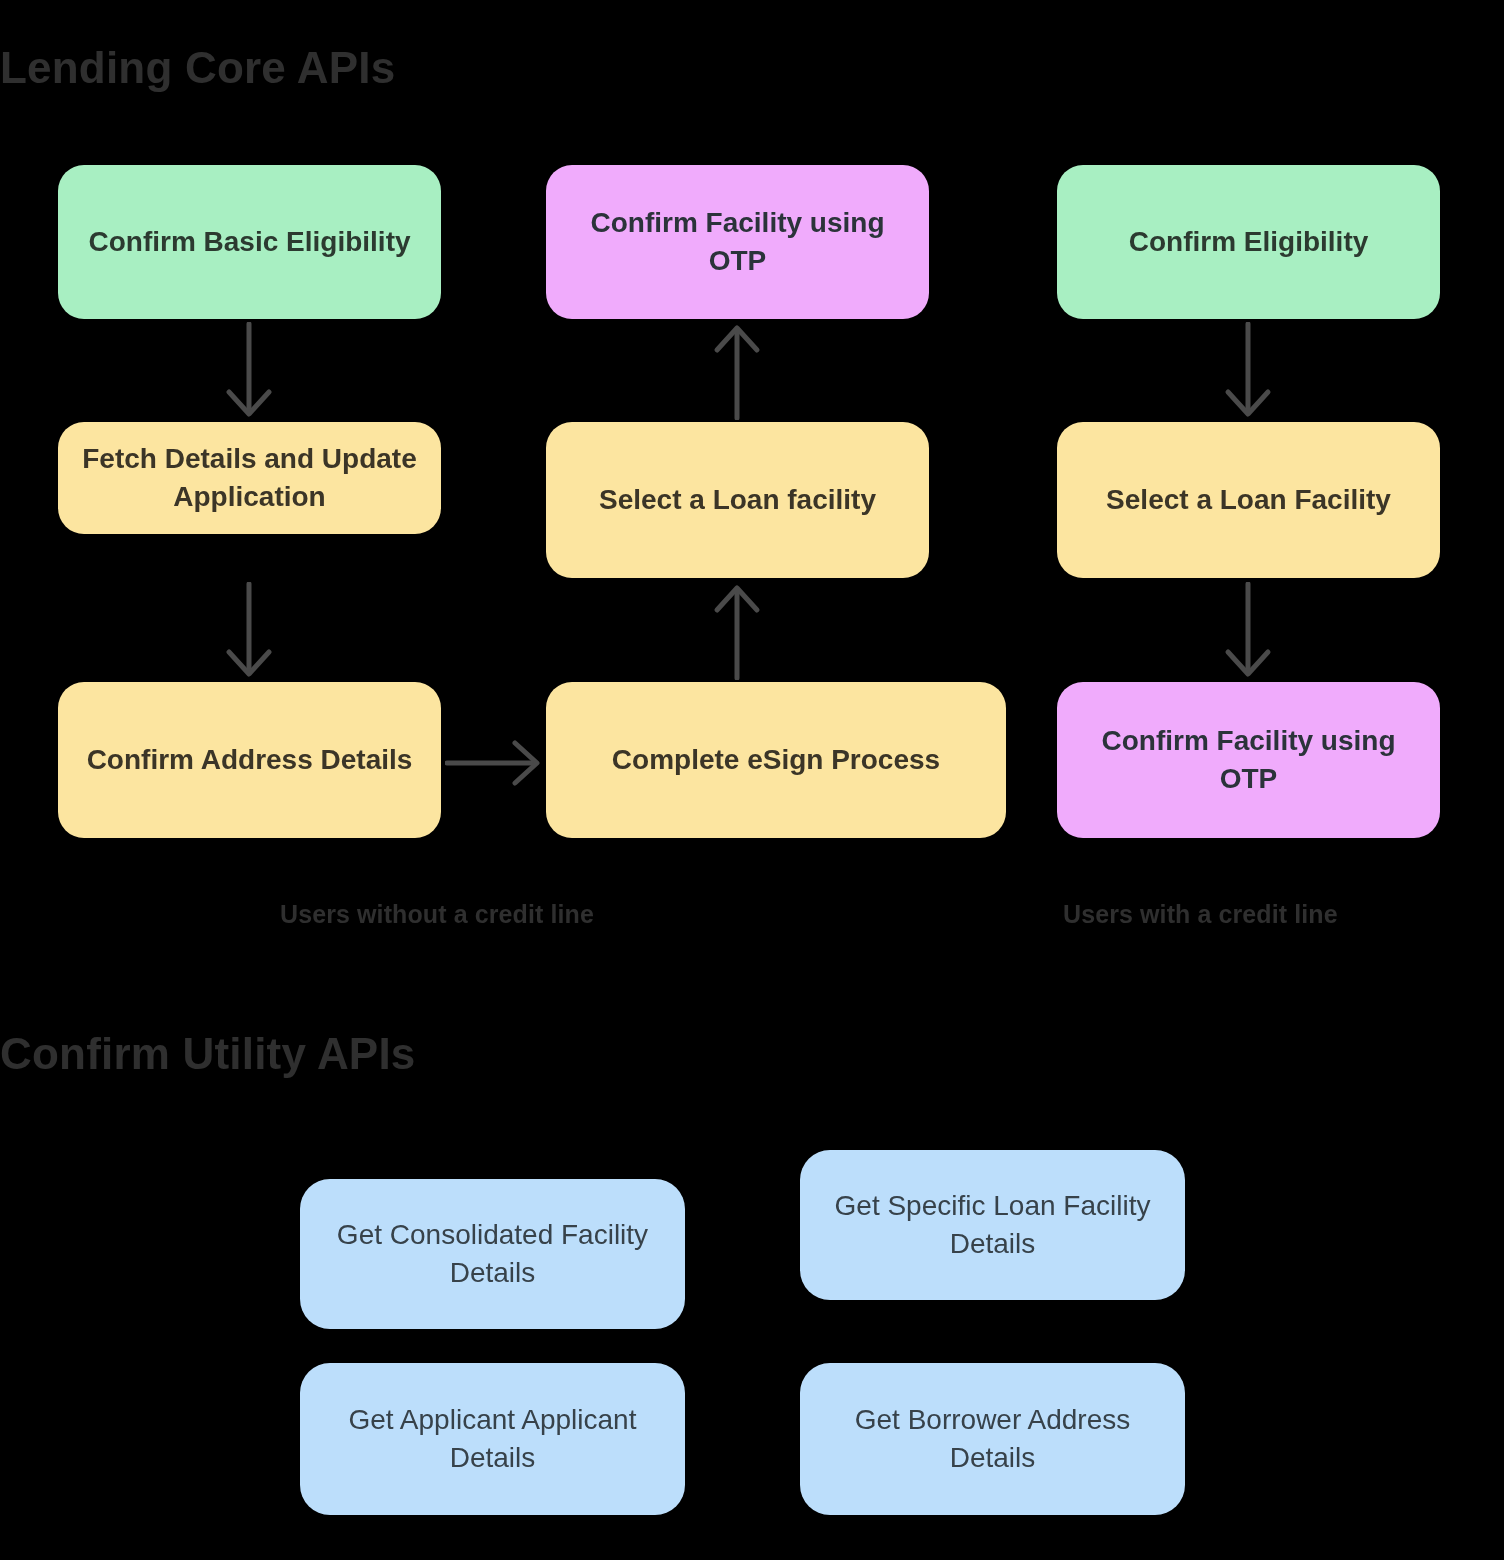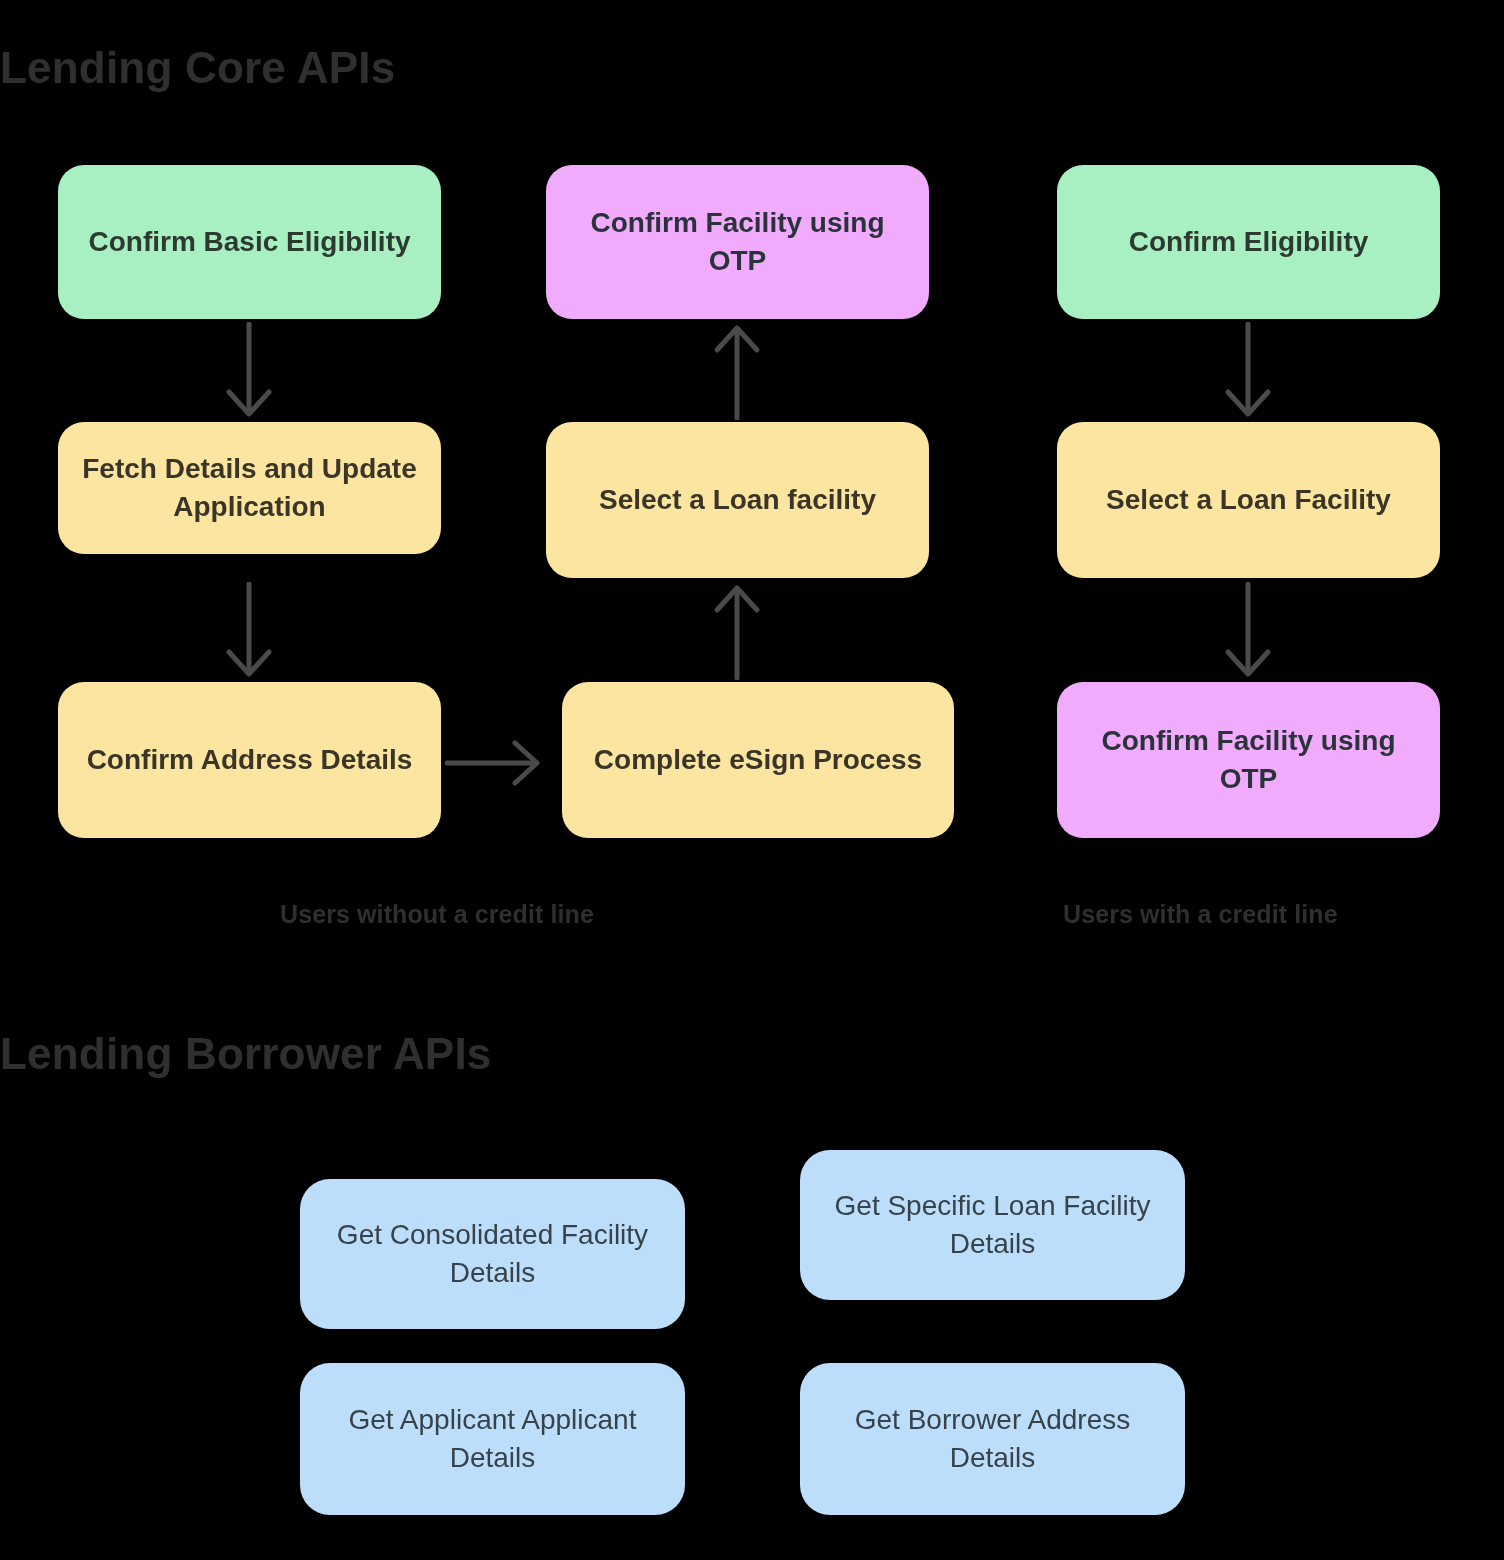--- a/index.html
+++ b/index.html
@@ -84,37 +84,37 @@
 <body>
 
 <div id="canvas">
 
   <div class="section-title" id="title-core">Lending Core APIs</div>
 
   <div class="node green" style="left:58px; top:165px; width:383px; height:154px;">
     <span class="label">Confirm Basic Eligibility</span>
   </div>
 
-  <div class="node yellow" style="left:58px; top:422px; width:383px; height:132px;">
+  <div class="node yellow" style="left:58px; top:422px; width:383px; height:112px;">
     <span class="label">Fetch Details and Update Application</span>
   </div>
 
   <div class="node yellow" style="left:58px; top:682px; width:383px; height:156px;">
     <span class="label">Confirm Address Details</span>
   </div>
 
   <div class="node blue" style="left:546px; top:165px; width:383px; height:154px;">
     <span class="label">Confirm Facility using OTP</span>
   </div>
 
   <div class="node yellow" style="left:546px; top:422px; width:383px; height:156px;">
     <span class="label">Select a Loan facility</span>
   </div>
 
-  <div class="node yellow" style="left:562px; top:682px; width:392px; height:156px;">
+  <div class="node yellow" style="left:546px; top:682px; width:460px; height:156px;">
     <span class="label">Complete eSign Process</span>
   </div>
 
   <div class="node green" style="left:1057px; top:165px; width:383px; height:154px;">
     <span class="label">Confirm Eligibility</span>
   </div>
 
   <div class="node yellow" style="left:1057px; top:422px; width:383px; height:156px;">
     <span class="label">Select a Loan Facility</span>
   </div>
@@ -169,21 +169,21 @@
     <svg width="54" height="98" viewBox="0 0 54 98">
       <line x1="27" y1="2" x2="27" y2="90" stroke="#4A4A4A" stroke-width="5" stroke-linecap="round"></line>
       <polyline points="7,70 27,92 47,70" fill="none" stroke="#4A4A4A" stroke-width="5" stroke-linecap="round" stroke-linejoin="round"></polyline>
     </svg>
   </div>
 
   <div class="caption" style="left:280px; top:900px;">Users without a credit line</div>
 
   <div class="caption" style="left:1063px; top:900px;">Users with a credit line</div>
 
-  <div class="section-title" id="title-utility">Lending Borrower APIs</div>
+  <div class="section-title" id="title-utility">Confirm Utility APIs</div>
 
   <div class="node utility" style="left:300px; top:1150px; width:385px; height:150px;margin-top:29px;">
     <span class="label">Get Consolidated Facility Details</span>
   </div>
 
   <div class="node utility" style="left:800px; top:1150px; width:385px; height:150px;">
     <span class="label">Get Specific Loan Facility Details</span>
   </div>
 
   <div class="node utility" style="left:300px; top:1363px; width:385px; height:152px;">

